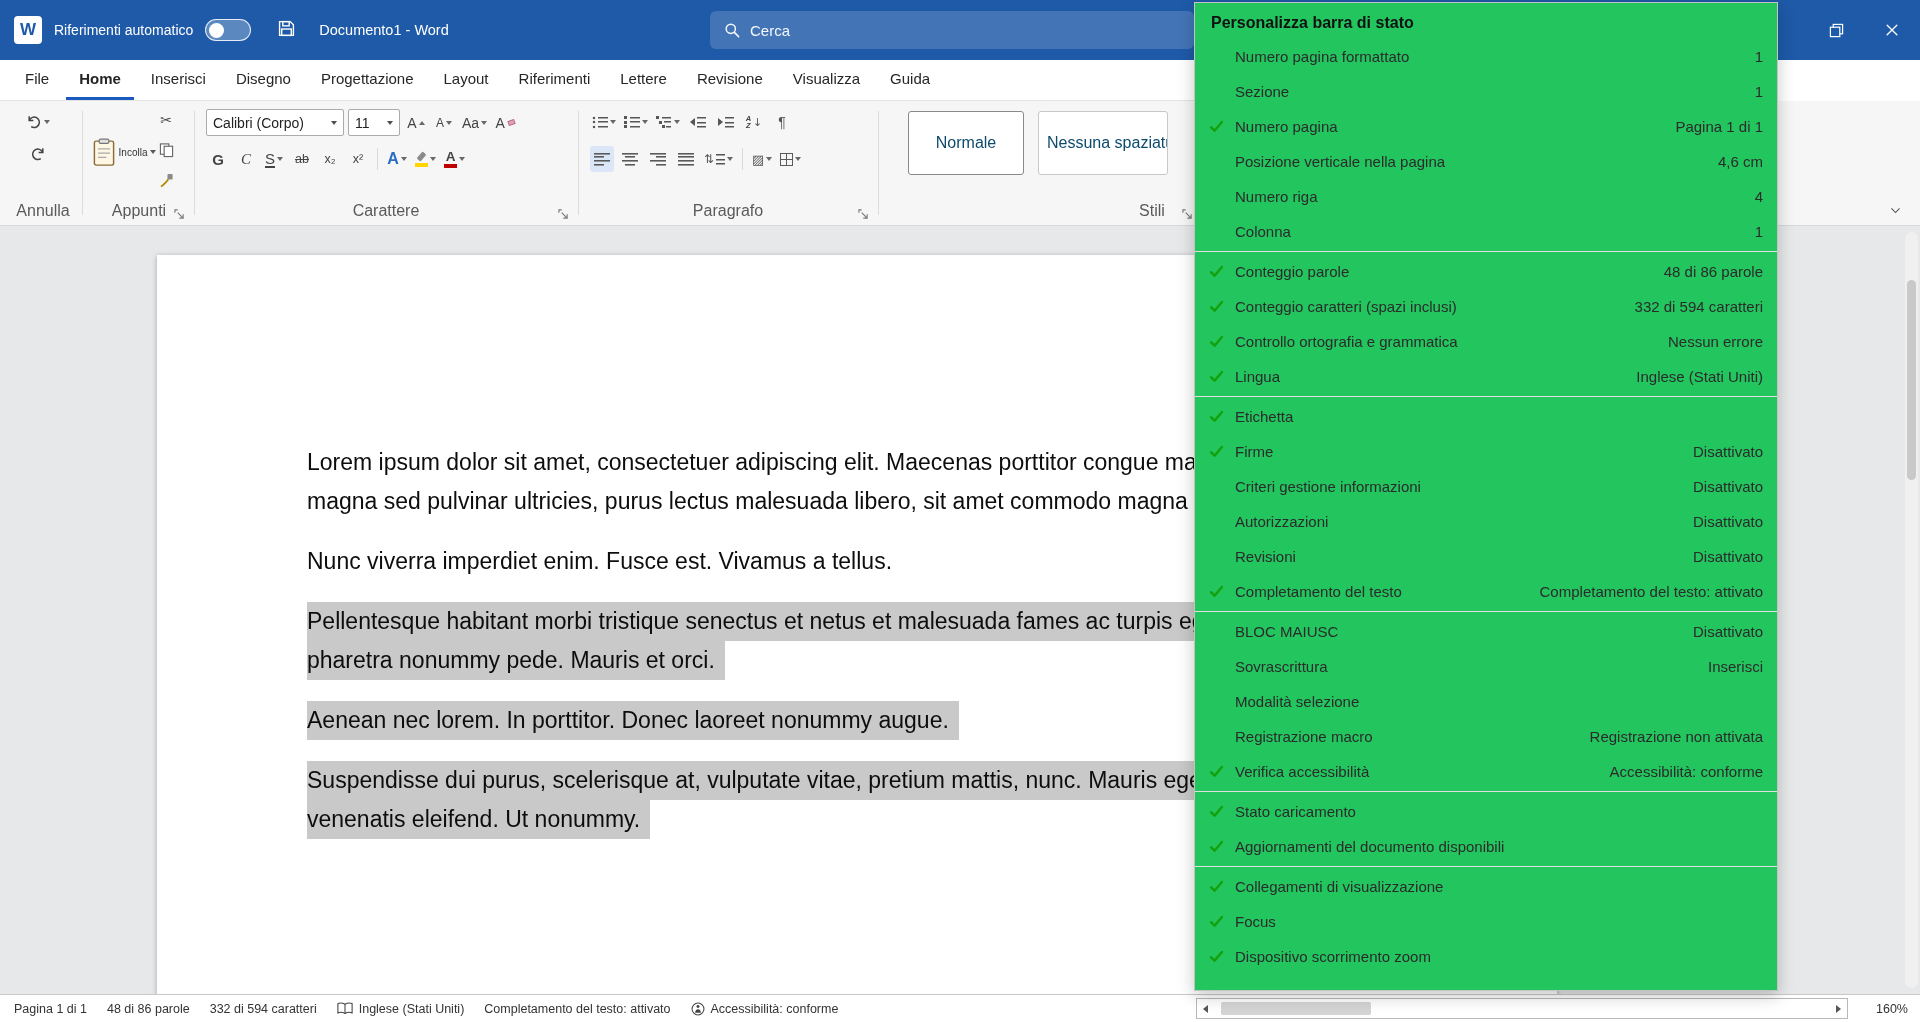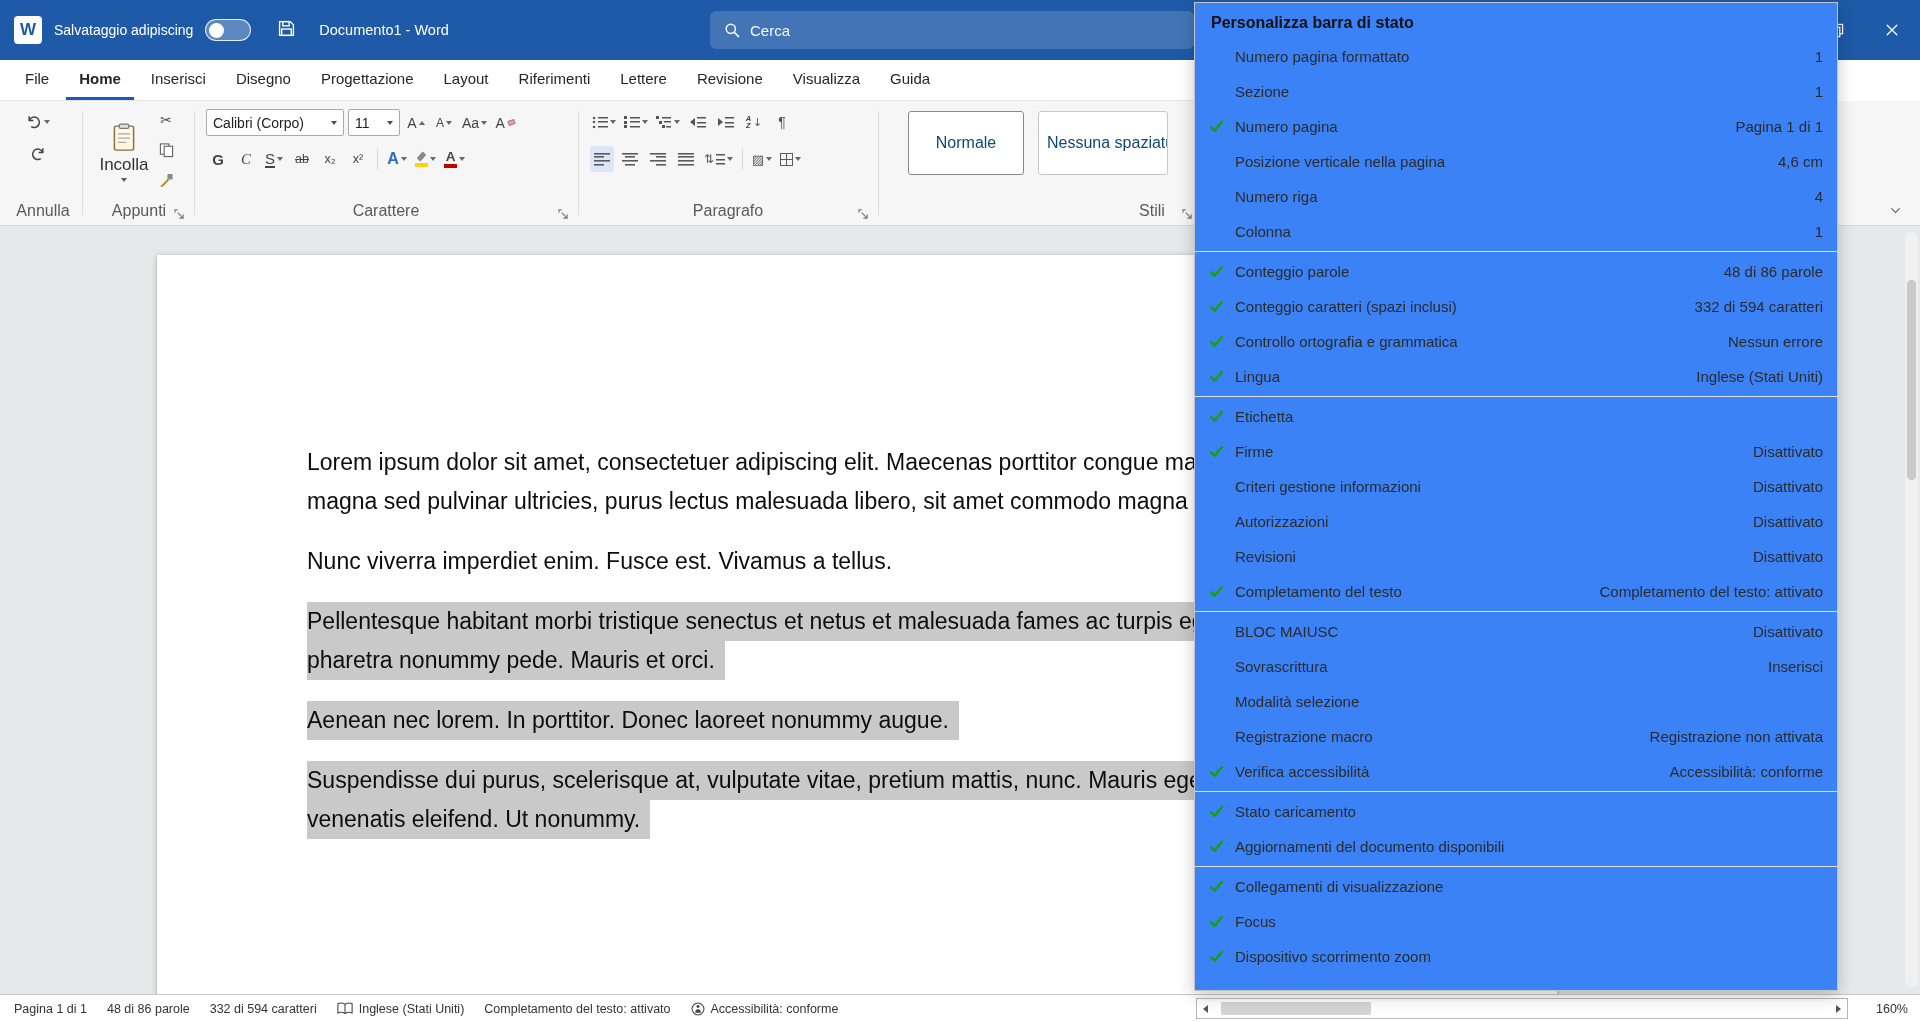--- a/index.html
+++ b/index.html
@@ -44,21 +44,21 @@
   .group{position:absolute;top:0;bottom:0;}
   .glabel{position:absolute;bottom:5px;left:0;width:100%;text-align:center;font-size:16px;color:#5a5a5a;white-space:nowrap;}
   .launcher{position:absolute;bottom:5px;right:5px;cursor:pointer;line-height:0;}
   .rbtn{display:flex;align-items:center;justify-content:center;min-width:24px;height:26px;border:none;background:transparent;
     border-radius:3px;cursor:pointer;color:#444;font-size:14px;gap:2px;padding:0 2px;font-family:inherit;}
   .rbtn.active{background:#dbe7f6;}
   .crt{display:inline-block;width:0;height:0;border-left:3.5px solid transparent;border-right:3.5px solid transparent;border-top:4px solid;opacity:.8;}
   .crt.up{border-top:none;border-bottom:4px solid;}
   .col{position:absolute;left:16px;top:8px;display:flex;flex-direction:column;gap:6px;}
   .paste-btn{position:absolute;left:8px;top:6px;width:56px;height:90px;border:none;background:transparent;border-radius:4px;
-    display:flex;flex-direction:column;align-items:center;justify-content:center;gap:3px;font-size:17px;color:#333;cursor:pointer;font-family:inherit;}
+    display:flex;align-items:center;justify-content:center;gap:3px;font-size:10px;color:#333;cursor:pointer;font-family:inherit;}
   .minis{position:absolute;left:66px;top:6px;display:flex;flex-direction:column;gap:4px;}
   .r1,.r2{position:absolute;left:8px;display:flex;align-items:center;gap:4px;}
   .r1{top:8px;} .r2{top:45px;}
   .combo{display:flex;align-items:center;justify-content:space-between;background:#fff;border:1px solid #ababab;
     border-radius:2px;height:27px;padding:0 6px;font-size:14px;color:#222;cursor:pointer;gap:2px;white-space:nowrap;}
   .vsep{width:1px;height:22px;background:#d9d9d9;margin:0 3px;}
   .bold-g{font-weight:bold;font-size:15px;}
   .ital-c{font-style:italic;font-size:15px;font-family:"Liberation Serif",serif;}
   .und-s{font-size:15px;border-bottom:2px solid #444;line-height:15px;}
   .strike{font-size:12.5px;text-decoration:line-through;}
@@ -128,36 +128,36 @@
   .sb-left{display:flex;align-items:center;height:100%;padding-left:4px;}
   .sbi{display:flex;align-items:center;gap:6px;padding:0 10px;height:100%;cursor:pointer;white-space:nowrap;}
   .sbico{line-height:0;}
   .hscroll{position:absolute;left:1196px;top:3px;width:652px;height:21px;background:#fff;border:1px solid #b8b8b8;}
   .hthumb{position:absolute;left:24px;top:3px;height:13px;width:150px;background:#d4d4d4;border-radius:2px;cursor:grab;}
   .hs-arrow{position:absolute;top:5.5px;cursor:pointer;}
   .hs-arrow.l{left:6px;} .hs-arrow.r{right:6px;}
   .zoom{position:absolute;right:12px;top:0;height:28px;display:flex;align-items:center;font-size:12.5px;color:#333;cursor:pointer;}
 
   
-  .statusmenu{position:absolute;left:1194px;top:2px;width:644px;height:989px;background:#3b82f6;
+  .statusmenu{position:absolute;left:1194px;top:2px;width:584px;height:989px;background:#22c55e;
     border:1px solid #c3c3c3;box-shadow:0 5px 16px rgba(0,0,0,.22);z-index:50;overflow:hidden;}
   .menu-title{font-size:16px;font-weight:bold;color:#111;padding:11px 16px 7px 16px;}
   .mi{display:flex;align-items:center;height:35px;padding:0 14px 0 14px;cursor:pointer;font-size:15px;color:#2b2b2b;}
   .mi .chk{width:26px;display:flex;align-items:center;color:var(--c-green);}
   .mi .lbl{white-space:nowrap;}
   .mi .val{margin-left:auto;white-space:nowrap;color:#2b2b2b;padding-left:20px;}
   .menu-sep{height:1px;background:#e1e1e1;margin:2px 0;}
 </style>
 </head>
 <body>
 
 <header class="titlebar">
   <div class="tb-left">
     <div class="app-icon">W</div>
-    <span class="autosave-label">Salvataggio adipiscing</span>
+    <span class="autosave-label">Riferimenti automatico</span>
     <div class="toggle">
         <div class="knob"></div>
       </div>
     <div class="save-btn">
         <span><svg width="17" height="17" viewBox="0 0 16 16">
             <path d="M1.5 1.5 h10 l3 3 v10 h-13 z" fill="none" stroke="currentColor" stroke-width="1.3"></path>
             <rect x="4.5" y="1.5" width="6" height="4" fill="none" stroke="currentColor" stroke-width="1.3"></rect>
             <rect x="3.5" y="8.5" width="9" height="6" fill="none" stroke="currentColor" stroke-width="1.3"></rect>
           </svg></span>
       </div>

